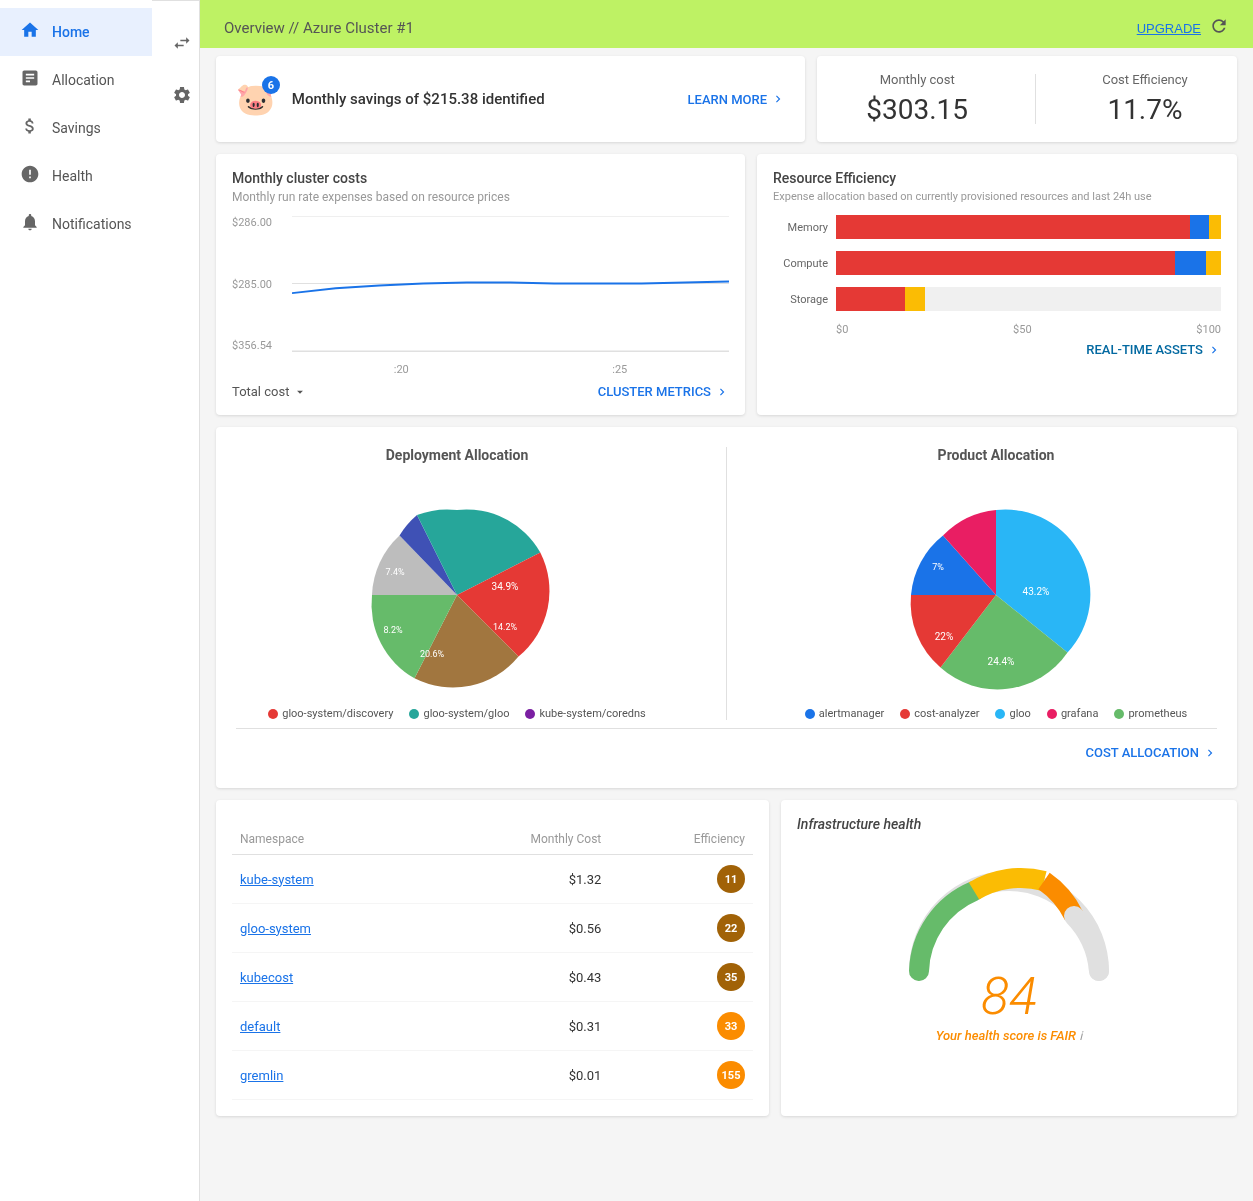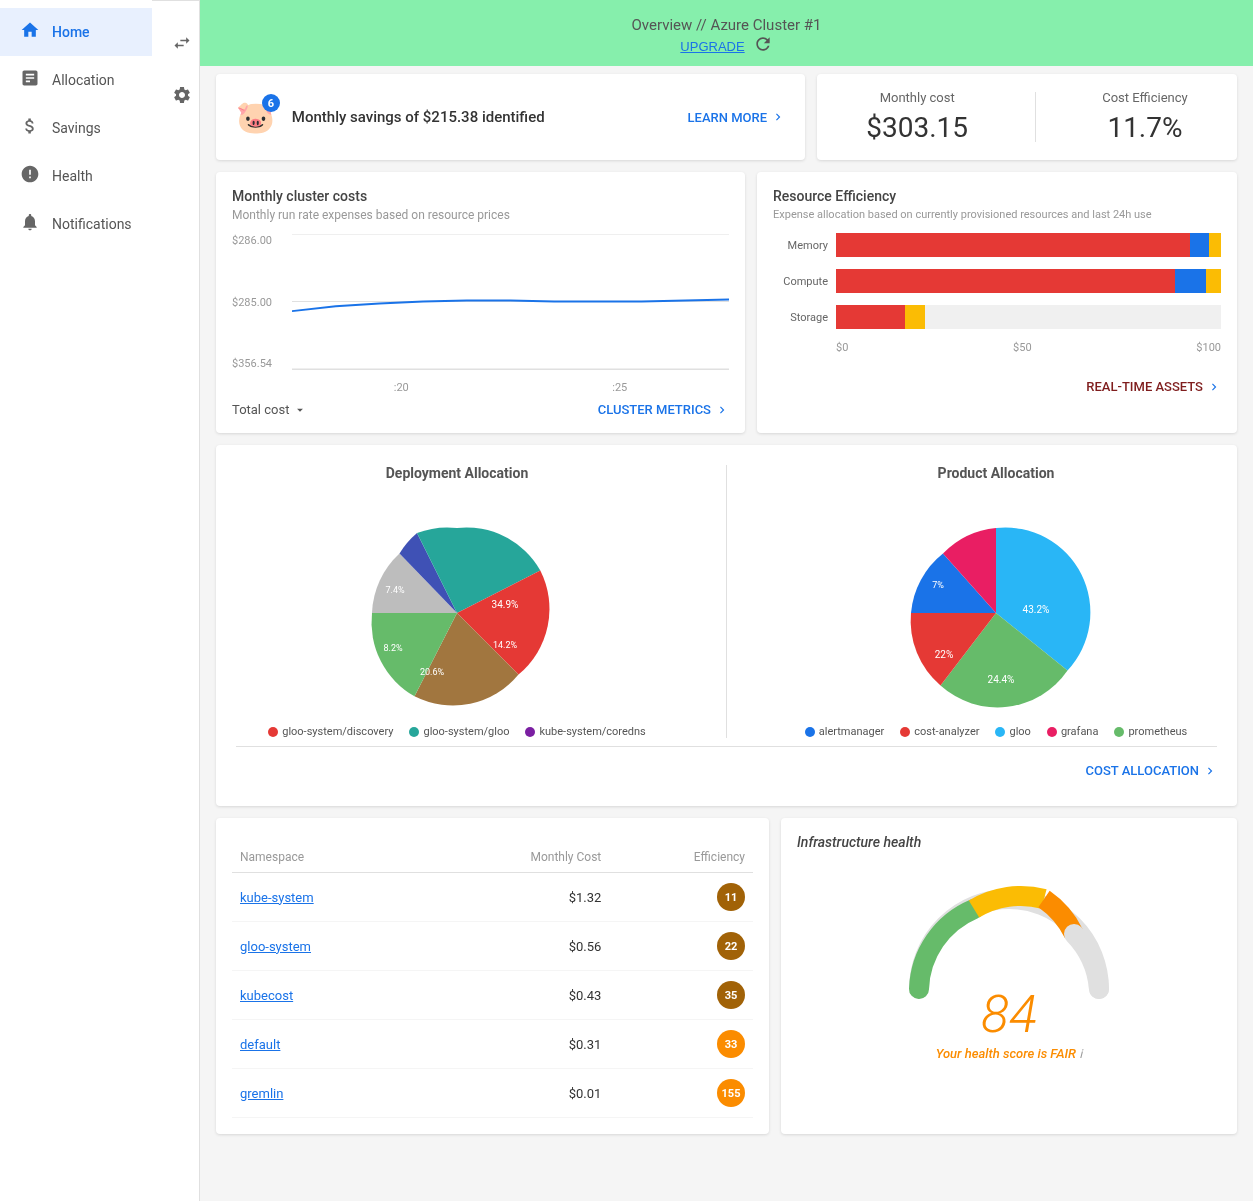--- a/index.html
+++ b/index.html
@@ -37,22 +37,21 @@
       background: #f5f5f5;
       padding: 0;
     }
 
     
     .top-header {
       display: flex;
       align-items: center;
       justify-content: space-between;
       padding: 16px 24px 8px 24px;
-      background: #86efac;
-      flex-direction: column;
+      background: #bef264;
     }
     .breadcrumb { font-size: 15px; color: #555; }
     .header-actions { display: flex; align-items: center; gap: 8px; }
     .upgrade-btn {
       font-size: 13px;
       color: #1a73e8;
       border: none;
       background: none;
       cursor: pointer;
       text-decoration: underline;
@@ -128,21 +127,21 @@
     .resource-card { width: 480px; min-width: 420px; padding: 16px; }
     .bar-chart-area { margin-top: 12px; }
     .bar-row { display: flex; align-items: center; margin-bottom: 12px; gap: 8px; }
     .bar-label { width: 55px; font-size: 11px; color: #666; text-align: right; }
     .bar-track { flex: 1; height: 24px; background: #f0f0f0; position: relative; display: flex; }
     .bar-segment { height: 100%; }
     .bar-segment.red { background: #e53935; }
     .bar-segment.blue { background: #1a73e8; }
     .bar-segment.yellow { background: #fbbc04; }
     .bar-x-labels { display: flex; justify-content: space-between; font-size: 11px; color: #999; margin-left: 63px; margin-top: 4px; }
-    .real-time-link { color: #7f1d1d; font-size: 13px; font-weight: 500; cursor: pointer; display: flex; align-items: center; gap: 4px; justify-content: flex-end; margin-top: 25px; }
+    .real-time-link { color: #0369a1; font-size: 13px; font-weight: 500; cursor: pointer; display: flex; align-items: center; gap: 4px; justify-content: flex-end; margin-top: 6px; }
 
     
     .allocation-card { flex: 1; padding: 20px; }
     .allocation-inner { display: flex; gap: 40px; }
     .pie-section { flex: 1; display: flex; flex-direction: column; align-items: center; }
     .pie-section-title { font-size: 14px; color: #555; margin-bottom: 32px; text-align: center; font-weight: bold; }
     .pie-canvas { width: 200px; height: 200px; }
     .legend { display: flex; flex-wrap: wrap; gap: 14px 16px; margin-top: 12px; justify-content: center; }
     .legend-item { display: flex; align-items: center; gap: 4px; font-size: 11px; color: #555; }
     .legend-dot { width: 10px; height: 10px; border-radius: 50%; }

